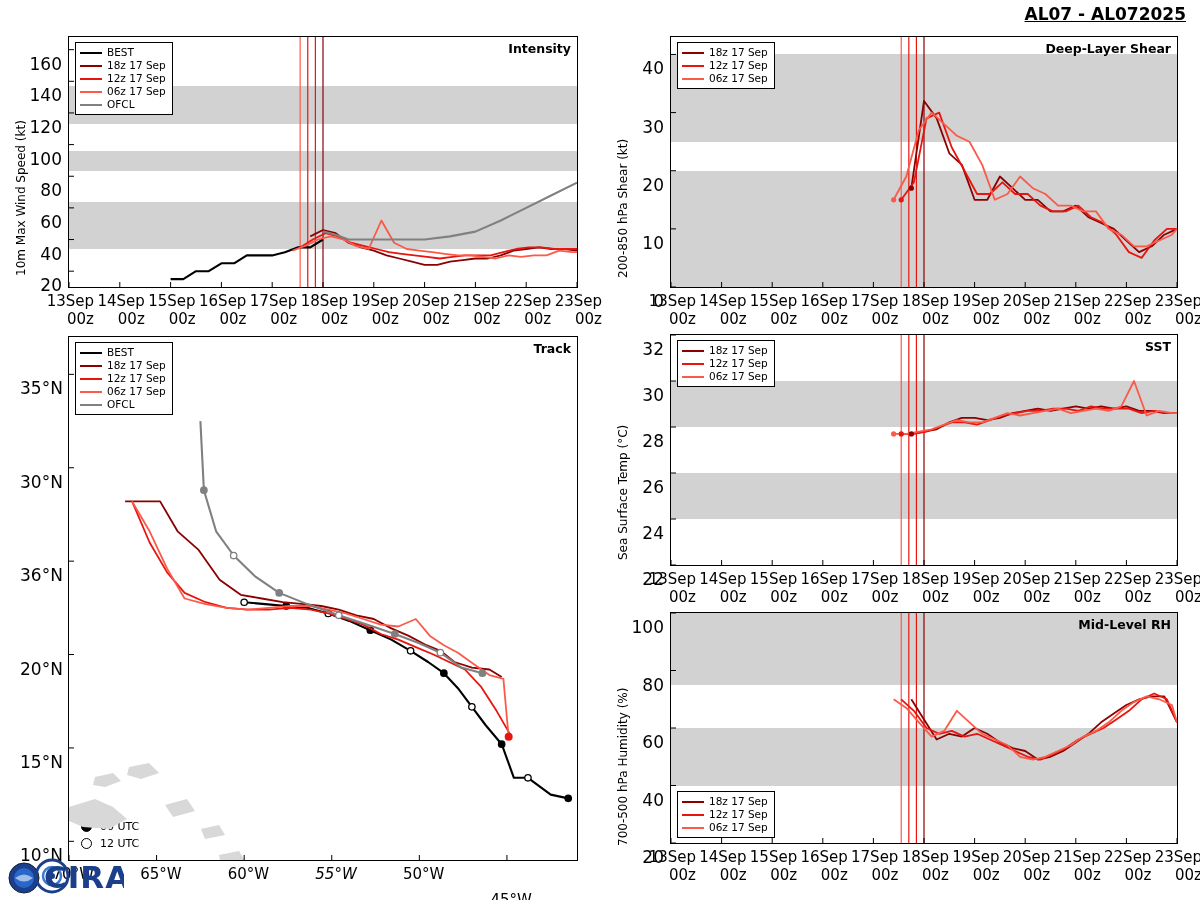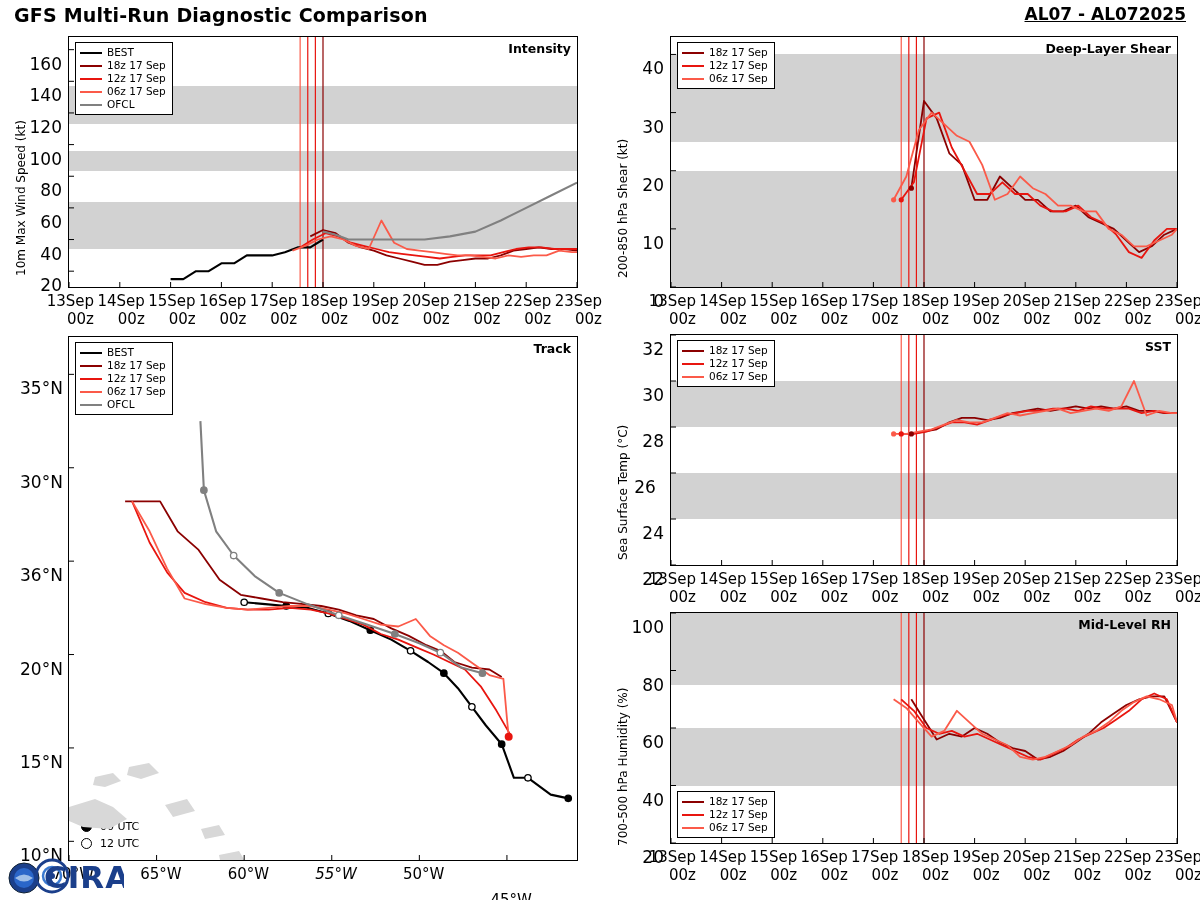--- a/index.html
+++ b/index.html
@@ -62,21 +62,20 @@
   .logo{position:absolute;left:8px;bottom:4px;width:116px;height:46px;}
   .cira-text{
     font-family:"DejaVu Sans", sans-serif;
     font-size:31px;font-weight:bold;fill:#1b3f8b;letter-spacing:1px;
   }
 </style>
 </head>
 <body>
 
 <div class="title-bar">
-  <div class="title-left">GFS Multi-Run Diagnostic Comparison</div>
   <div class="title-right">AL07 - AL072025</div>
 </div>
 
 <div class="panel" style="left:0;top:28px;width:600px;height:300px;">
   <div class="plot" id="plot-intensity" style="left:68px;top:8px;width:510px;height:252px;">
       <div class="band" style="top: 49.0506px; height: 37.9747px;"></div>
       <div class="band" style="top: 113.924px; height: 20.5696px;"></div>
       <div class="band" style="top: 164.557px; height: 47.4684px;"></div>
     <div class="panel-label">Intensity</div>
     <div class="legend" id="legend-intensity" style="left:6px;top:5px;">
@@ -363,21 +362,21 @@
         <line x1="303.59999999999997" x2="303.59999999999997" y1="230" y2="225" stroke="#000" stroke-width="1"></line>
         <line x1="354.2" x2="354.2" y1="230" y2="225" stroke="#000" stroke-width="1"></line>
         <line x1="404.8" x2="404.8" y1="230" y2="225" stroke="#000" stroke-width="1"></line>
         <line x1="455.40000000000003" x2="455.40000000000003" y1="230" y2="225" stroke="#000" stroke-width="1"></line>
         <line x1="506" x2="506" y1="230" y2="225" stroke="#000" stroke-width="1"></line>
       </svg>
     </div>
   <div class="ylabel" style="left:16px;top:232px;">Sea Surface Temp (°C)</div>
 <div class="ytick-lbl" style="left: 26px; width: 38px; top: 229px;">22</div>
     <div class="ytick-lbl" style="left: 26px; width: 38px; top: 183px;">24</div>
-    <div class="ytick-lbl" style="left: 26px; width: 38px; top: 137px; text-align: center;">26</div>
+    <div class="ytick-lbl" style="left: 26px; width: 38px; top: 137px;">26</div>
     <div class="ytick-lbl" style="left: 26px; width: 38px; top: 91px;">28</div>
     <div class="ytick-lbl" style="left: 26px; width: 38px; top: 45px;">30</div>
     <div class="ytick-lbl" style="left: 26px; width: 38px; top: -1px;">32</div>
     <div class="tick-lbl" style="left: 44px; width: 52px; top: 242px;"><span>13Sep</span><br><span>00z</span></div>
     <div class="tick-lbl" style="left: 94.6px; width: 52px; top: 242px;"><span>14Sep</span><br><span>00z</span></div>
     <div class="tick-lbl" style="left: 145.2px; width: 52px; top: 242px;"><span>15Sep</span><br><span>00z</span></div>
     <div class="tick-lbl" style="left: 195.8px; width: 52px; top: 242px;"><span>16Sep</span><br><span>00z</span></div>
     <div class="tick-lbl" style="left: 246.4px; width: 52px; top: 242px;"><span>17Sep</span><br><span>00z</span></div>
     <div class="tick-lbl" style="left: 297px; width: 52px; top: 242px;"><span>18Sep</span><br><span>00z</span></div>
     <div class="tick-lbl" style="left: 347.6px; width: 52px; top: 242px;"><span>19Sep</span><br><span>00z</span></div>

